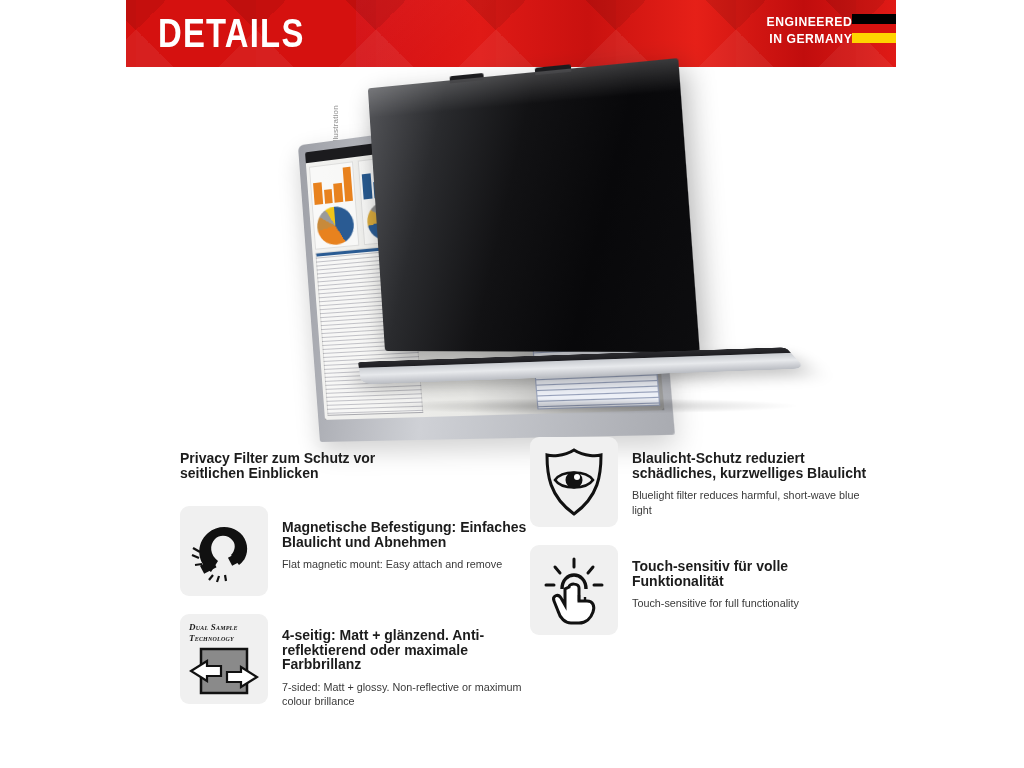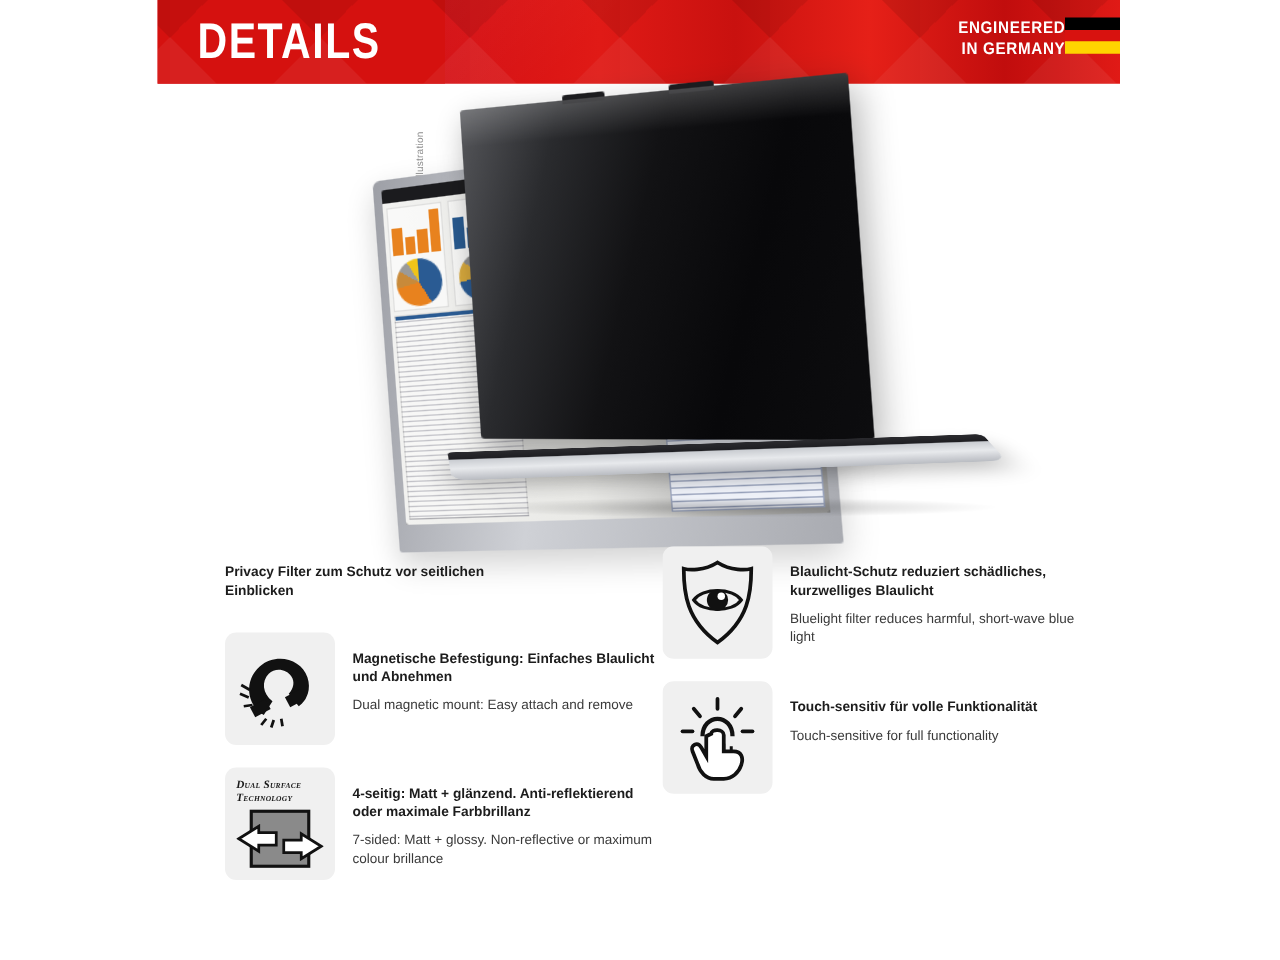--- a/index.html
+++ b/index.html
@@ -302,21 +302,21 @@
     background: #f0f0f0;
     border-radius: 9px;
     display: flex;
     align-items: center;
     justify-content: center;
     position: relative;
   }
   .tile svg { display: block; }
   .feat-text { padding-top: 14px; }
   .feat-title {
-    font-size: 11px;
+    font-size: 14px;
     line-height: 14.5px;
     font-weight: bold;
     color: #1c1c1c;
     margin-bottom: 8px;
     max-width: 245px;
   }
   .feat-sub {
     font-size: 10.8px;
     line-height: 14.5px;
     color: #3a3a3a;
@@ -470,27 +470,27 @@
               <path d="M11,34 L4,30"></path>
               <path d="M13,46 L6,47"></path>
             <path d="M30,58 L28,64"></path>
               <path d="M36,57 L37,63"></path>
               <path d="M24,57 L20,62"></path>
           </g>
         </svg>
       </div>
       <div class="feat-text">
         <div class="feat-title">Magnetische Befestigung: Einfaches Blaulicht und Abnehmen</div>
-        <div class="feat-sub">Dual magnetic mount: Easy attach and remove</div>
+        <div class="feat-sub">Flat magnetic mount: Easy attach and remove</div>
       </div>
     </div>
 
     <div class="feature">
       <div class="tile">
-        <div class="dual-label">Dual Surface Technology</div>
+        <div class="dual-label">Dual Sample Technology</div>
         <svg width="70" height="50" viewBox="0 0 70 50" style="margin-top:26px">
           <rect x="12" y="2" width="46" height="44" fill="#8a8a8a" stroke="#111" stroke-width="2.5"></rect>
           <path d="M2,24 L18,14 L18,19 L32,19 L32,29 L18,29 L18,34 Z" fill="#fff" stroke="#111" stroke-width="2.2"></path>
           <path d="M68,30 L52,40 L52,35 L38,35 L38,25 L52,25 L52,20 Z" fill="#fff" stroke="#111" stroke-width="2.2"></path>
         </svg>
       </div>
       <div class="feat-text">
         <div class="feat-title">4-seitig: Matt + glänzend. Anti-reflektierend oder maximale Farbbrillanz</div>
         <div class="feat-sub">7-sided: Matt + glossy. Non-reflective or maximum colour brillance</div>
       </div>

